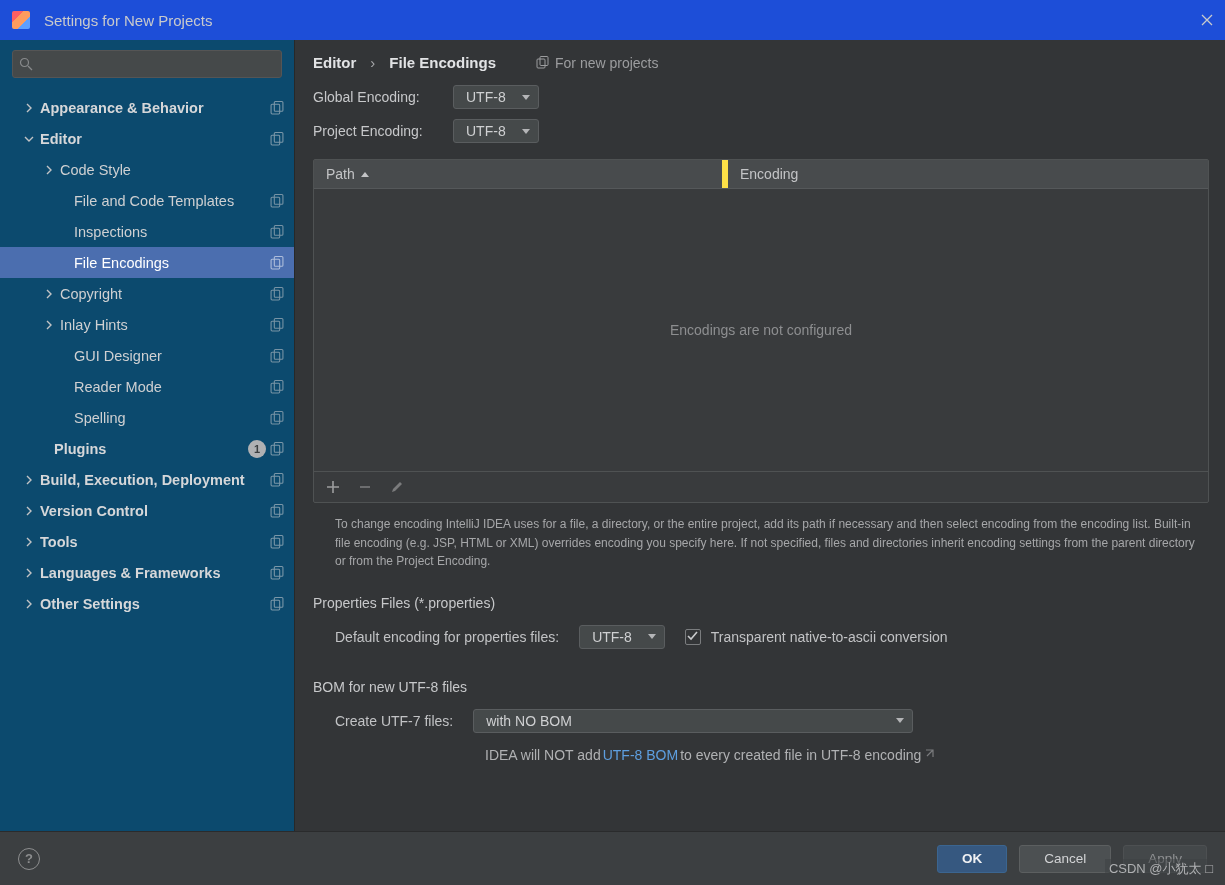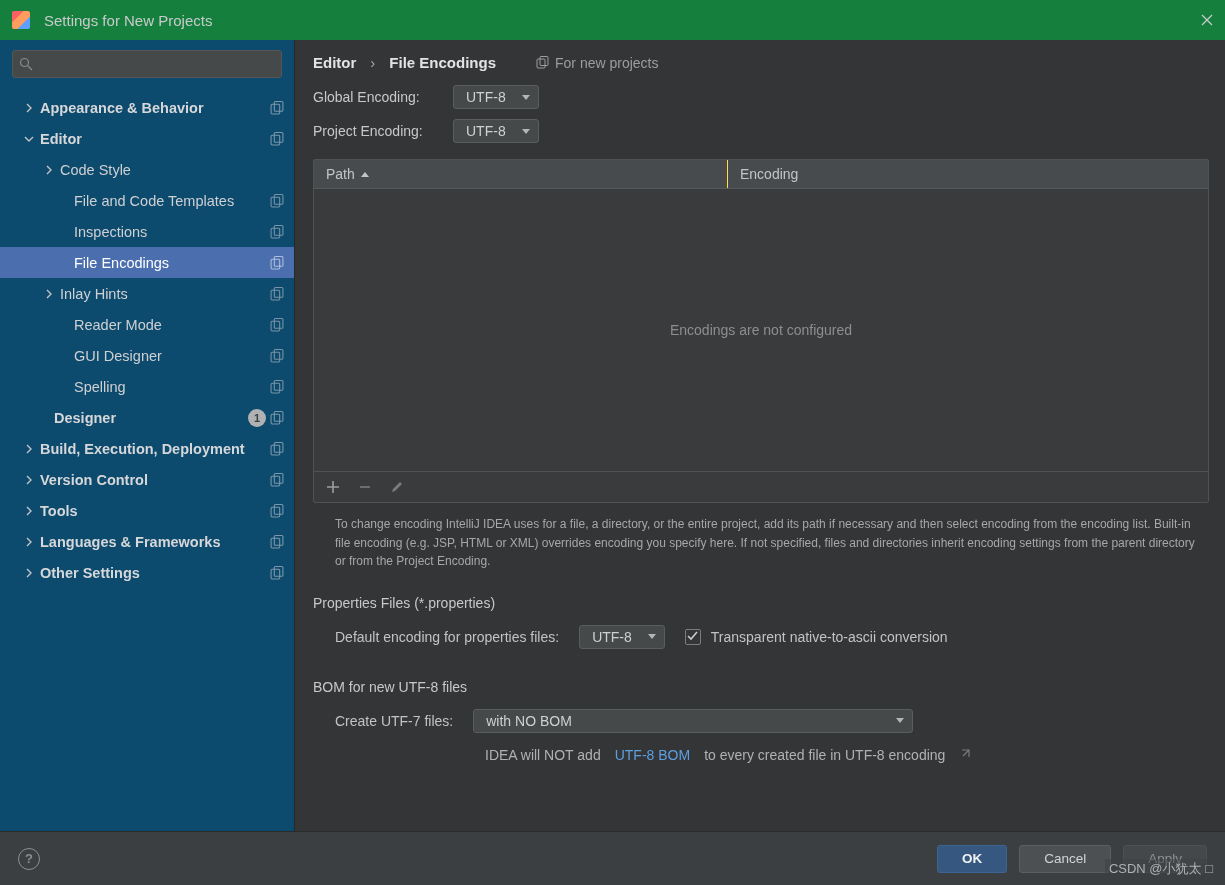--- a/index.html
+++ b/index.html
@@ -1,17 +1,17 @@
 <!DOCTYPE html>
 <html><head>
 <meta charset="utf-8">
 <style>
 * { margin:0; padding:0; box-sizing:border-box; font-family:"Segoe UI",Arial,sans-serif; }
 body { background:#333537; color:#bdbec1; width:1225px; height:885px; overflow:hidden; display:flex; flex-direction:column; font-size:13px; }
-.titlebar { height:40px; display:flex; align-items:center; padding:0 12px; background:#15803d; }
+.titlebar { height:40px; display:flex; align-items:center; padding:0 12px; background:#1d4ed8; }
 .app-icon { width:18px; height:18px; background:linear-gradient(135deg,#fe5f63 0 33%,#ff9c5e 33% 66%,#5e9fff 66%); border-radius:2px; margin-right:14px; }
 .title { font-size:15px; color:#c9cacc; }
 .close-x { margin-left:auto; width:12px; height:12px; cursor:pointer; }
 .workspace { display:flex; flex:1; min-height:0; }
 .sidebar { width:295px; background:#0c4a6e; border-right:1px solid #272828; display:flex; flex-direction:column; }
 .search { margin:10px 12px 8px; }
 .search input { width:100%; height:28px; background:#45494a; border:1px solid #555; border-radius:3px; color:#cfd0d2; padding:0 26px; font-size:13px; outline:none; }
 .search { position:relative; }
 .search .glass { position:absolute; left:7px; top:7px; width:14px; height:14px; opacity:.6; }
 .tree { flex:1; overflow:auto; padding-top:6px; }
@@ -27,33 +27,33 @@
 .crumb { display:flex; align-items:center; gap:14px; padding:14px 0 14px 0; font-size:15px; }
 .crumb .strong { color:#e2e3e5; font-weight:600; }
 .crumb .sep { color:#a7a8aa; }
 .crumb .note { display:flex; align-items:center; gap:6px; color:#9c9d9f; font-size:14px; margin-left:26px; }
 .row { display:flex; align-items:center; gap:18px; margin-bottom:10px; }
 .lbl { width:122px; font-size:14px; color:#c7c8ca; }
 .dd { display:inline-flex; align-items:center; background:#45494a; border:1px solid #5a5d5f; border-radius:3px; padding:3px 8px 3px 12px; cursor:pointer; color:#cfd0d2; font-size:14px; gap:16px; }
 .tri { width:0; height:0; border-left:4px solid transparent; border-right:4px solid transparent; border-top:5px solid #b4b5b7; }
 .tbl { margin-top:6px; border:1px solid #4f5253; border-radius:2px; background:#393b3d; }
 .thead { display:flex; background:#484b4d; border-bottom:1px solid #55585a; }
-.th { padding:6px 12px; font-size:14px; color:#c3c4c6; border-right:1px solid #fde047; display:flex; align-items:center; gap:6px; }
+.th { padding:6px 12px; font-size:14px; color:#c3c4c6; border-right:6px solid #fde047; display:flex; align-items:center; gap:6px; }
 .th1 { width:414px; } .th2 { flex:1; border-right:none; }
 .sortup { width:0; height:0; border-left:4px solid transparent; border-right:4px solid transparent; border-bottom:5px solid #c3c4c6; }
 .tbody { height:282px; display:flex; align-items:center; justify-content:center; color:#8d8e90; font-size:14px; }
 .tbar { display:flex; align-items:center; gap:18px; padding:8px 12px; border-top:1px solid #4f5253; }
 .ticon { width:14px; height:14px; cursor:pointer; fill:#9d9e9f; }
 .desc { color:#a6a7a9; font-size:12px; line-height:1.55; padding:12px 6px 16px 22px; }
 .section { color:#c7c8ca; font-size:14px; margin:8px 0 14px 0; }
 .irow { display:flex; align-items:center; gap:20px; margin-left:22px; margin-bottom:14px; }
 .cbox { width:16px; height:16px; border:1px solid #7a7c7e; border-radius:2px; display:flex; align-items:center; justify-content:center; cursor:pointer; }
 .cbox svg { width:11px; height:11px; }
 .wide-dd { width:440px; justify-content:space-between; }
-.hint { margin-left:172px; font-size:14px; color:#b0b1b3; display:flex; align-items:center; gap:14px; }
+.hint { margin-left:172px; font-size:14px; color:#b0b1b3; display:flex; align-items:center; gap:2px; }
 .hint .lnk { color:#5e9fe0; cursor:pointer; }
 .hint .ext { width:11px; height:11px; opacity:.6; }
 .footer { height:54px; background:#3c3f41; border-top:1px solid #2a2b2c; display:flex; align-items:center; padding:0 18px; gap:12px; }
 .help-ic { width:22px; height:22px; border:1.5px solid #8d8e8f; border-radius:50%; display:flex; align-items:center; justify-content:center; color:#8d8e8f; font-weight:700; cursor:pointer; }
 .btn { height:28px; padding:0 24px; border-radius:3px; font-size:13.5px; cursor:pointer; display:flex; align-items:center; justify-content:center; border:1px solid #5c5f60; background:#4c5052; color:#d2d3d5; }
 .btn.primary { background:#365880; border-color:#3b6590; color:#eff0f2; font-weight:600; }
 .btn.dis { opacity:.55; }
 .watermark { position:fixed; right:8px; bottom:6px; font-size:13px; color:#b0b1b3; background:rgba(60,63,65,.5); padding:1px 4px; }
 </style>
 </head>
@@ -132,57 +132,68 @@
           <svg class="copymk" viewBox="0 0 13 13">
             <rect x="1" y="3" width="8" height="9" rx="1" stroke="currentColor" fill="none"></rect>
             <rect x="4" y="0.5" width="8" height="9" rx="1" stroke="currentColor" fill="none"></rect>
           </svg>
         </div>
         <div class="node">
           <span class="sp" style="width:44px"></span>
           <svg class="chev" viewBox="0 0 10 10">
             <path d="M3 1l4 4-4 4" stroke="#c2c3c5" stroke-width="1.4" fill="none"></path>
           </svg>
+          <span class="txt">Copyright</span>
+          <svg class="copymk" viewBox="0 0 13 13">
+            <rect x="1" y="3" width="8" height="9" rx="1" stroke="currentColor" fill="none"></rect>
+            <rect x="4" y="0.5" width="8" height="9" rx="1" stroke="currentColor" fill="none"></rect>
+          </svg>
+        </div>
+        <div class="node">
+          <span class="sp" style="width:44px"></span>
+          <svg class="chev" viewBox="0 0 10 10">
+            <path d="M3 1l4 4-4 4" stroke="#c2c3c5" stroke-width="1.4" fill="none"></path>
+          </svg>
           <span class="txt">Inlay Hints</span>
           <svg class="copymk" viewBox="0 0 13 13">
             <rect x="1" y="3" width="8" height="9" rx="1" stroke="currentColor" fill="none"></rect>
             <rect x="4" y="0.5" width="8" height="9" rx="1" stroke="currentColor" fill="none"></rect>
           </svg>
         </div>
         <div class="node">
           <span class="sp" style="width:58px"></span>
           <span class="sp" style="width:16px"></span>
+          <span class="txt">GUI Designer</span>
+          <svg class="copymk" viewBox="0 0 13 13">
+            <rect x="1" y="3" width="8" height="9" rx="1" stroke="currentColor" fill="none"></rect>
+            <rect x="4" y="0.5" width="8" height="9" rx="1" stroke="currentColor" fill="none"></rect>
+          </svg>
+        </div>
+        <div class="node">
+          <span class="sp" style="width:58px"></span>
+          <span class="sp" style="width:16px"></span>
           <span class="txt">Reader Mode</span>
           <svg class="copymk" viewBox="0 0 13 13">
             <rect x="1" y="3" width="8" height="9" rx="1" stroke="currentColor" fill="none"></rect>
             <rect x="4" y="0.5" width="8" height="9" rx="1" stroke="currentColor" fill="none"></rect>
           </svg>
         </div>
         <div class="node">
           <span class="sp" style="width:58px"></span>
           <span class="sp" style="width:16px"></span>
-          <span class="txt">GUI Designer</span>
-          <svg class="copymk" viewBox="0 0 13 13">
-            <rect x="1" y="3" width="8" height="9" rx="1" stroke="currentColor" fill="none"></rect>
-            <rect x="4" y="0.5" width="8" height="9" rx="1" stroke="currentColor" fill="none"></rect>
-          </svg>
-        </div>
-        <div class="node">
-          <span class="sp" style="width:58px"></span>
-          <span class="sp" style="width:16px"></span>
           <span class="txt">Spelling</span>
           <svg class="copymk" viewBox="0 0 13 13">
             <rect x="1" y="3" width="8" height="9" rx="1" stroke="currentColor" fill="none"></rect>
             <rect x="4" y="0.5" width="8" height="9" rx="1" stroke="currentColor" fill="none"></rect>
           </svg>
         </div>
         <div class="node bold">
           <span class="sp" style="width:38px"></span>
           <span class="sp" style="width:16px"></span>
-          <span class="txt">Designer</span>
+          <span class="txt">Plugins</span>
           <span class="badge">1</span>
           <svg class="copymk" viewBox="0 0 13 13">
             <rect x="1" y="3" width="8" height="9" rx="1" stroke="currentColor" fill="none"></rect>
             <rect x="4" y="0.5" width="8" height="9" rx="1" stroke="currentColor" fill="none"></rect>
           </svg>
         </div>
         <div class="node bold">
           <span class="sp" style="width:24px"></span>
           <svg class="chev" viewBox="0 0 10 10">
             <path d="M3 1l4 4-4 4" stroke="#c2c3c5" stroke-width="1.4" fill="none"></path>

